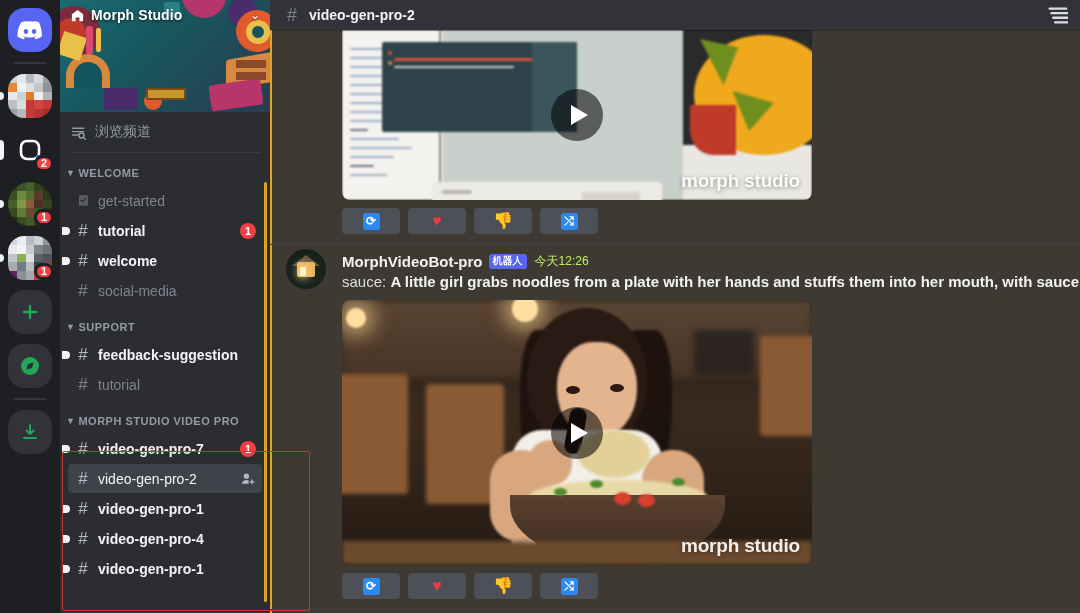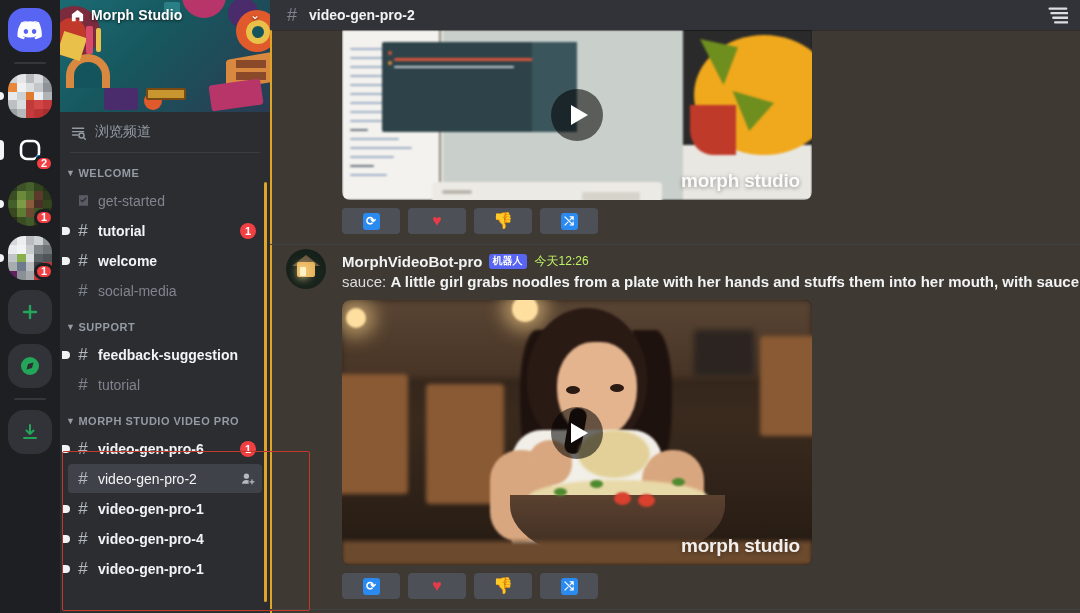--- a/index.html
+++ b/index.html
@@ -483,21 +483,21 @@
         <span class="chan-name">tutorial</span>
       </div>
 
       <div class="cat" style="margin-top:10px">
         <span class="cat-chev">▼</span>
         <span>MORPH STUDIO VIDEO PRO</span>
       </div>
       <div class="chan unread">
         <span class="chan-dot"></span>
         <span class="hash">#</span>
-        <span class="chan-name">video-gen-pro-6</span>
+        <span class="chan-name">video-gen-pro-7</span>
         <span class="badge">1</span>
       </div>
       <div class="chan active">
         <span class="hash">#</span>
         <span class="chan-name">video-gen-pro-2</span>
         <span class="chan-act">
           <svg width="16" height="16" viewBox="0 0 20 20" fill="#b5bac1">
               <circle cx="8" cy="6.5" r="3.3"></circle>
               <path d="M2.5 16c0-3 2.5-4.8 5.5-4.8 1.2 0 2.3.3 3.2.8-.4.6-.6 1.3-.6 2 0 .7.2 1.4.6 2z"></path>
               <path d="M15 11v5M12.5 13.5h5" stroke="#b5bac1" stroke-width="1.6" stroke-linecap="round"></path>

